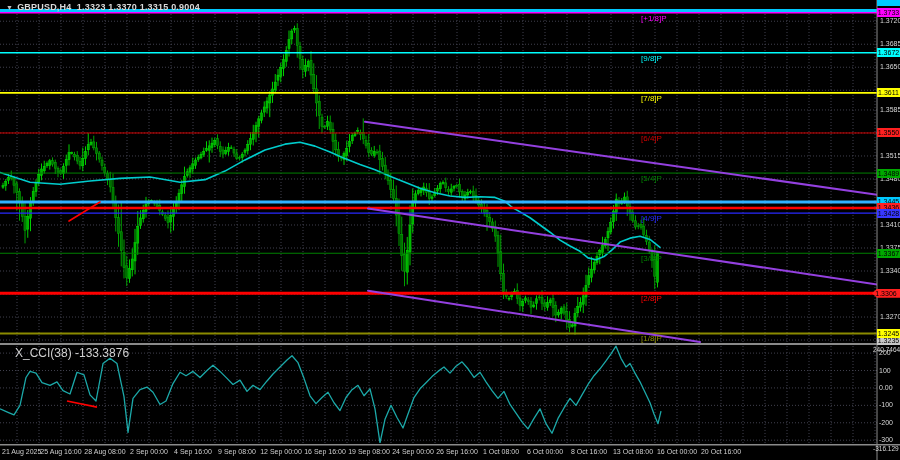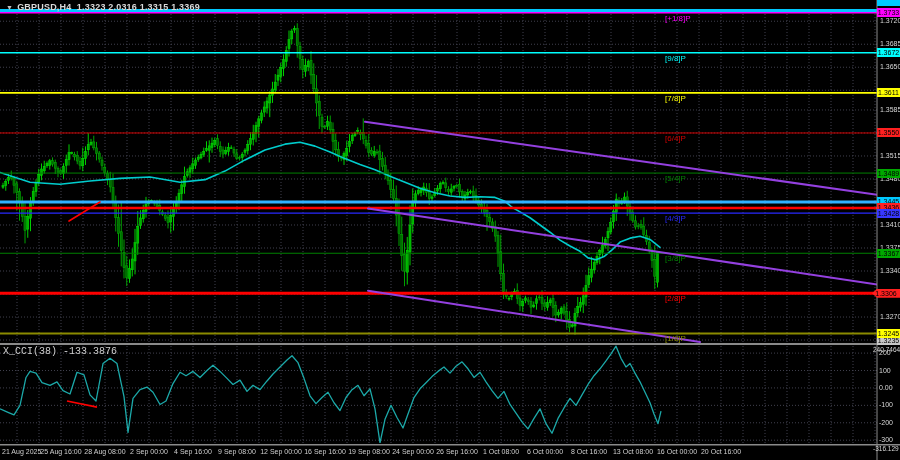--- a/index.html
+++ b/index.html
@@ -5,24 +5,24 @@
   html,body{margin:0;padding:0;background:#000;}
   #app{position:relative;width:900px;height:460px;background:#000;overflow:hidden;
        font-family:"Liberation Sans",sans-serif;}
   #chart-svg{position:absolute;left:0;top:0;}
   .lbl{position:absolute;white-space:nowrap;line-height:1;}
   .title-bar{left:6px;top:3px;font-size:9px;font-weight:bold;color:#d9d9d9;letter-spacing:.2px;}
   .title-bar .dd{font-size:7px;color:#c0c0c0;margin-right:4px;}
   .ax-lbl{font-size:7px;color:#d8d8d8;left:880px;}
   .badge{font-size:7px;color:#000;left:877px;width:23px;text-align:center;padding-top:1px;height:8px;}
   .badge.arrow{left:872px;width:28px;clip-path:polygon(0 50%,18% 0,100% 0,100% 100%,18% 100%);}
-  .lvl-lbl{font-size:8px;left:665px;}
+  .lvl-lbl{font-size:8px;left:641px;}
   .t-lbl{font-size:7px;color:#cfcfcf;top:448px;transform:translateX(-50%);}
   .t-lbl.first{transform:none;}
-  .cci-title{left:3px;top:347px;font-size:10px;color:#cfcfcf;font-family:Liberation Mono, monospace;}
+  .cci-title{left:15px;top:347px;font-size:12px;color:#cfcfcf;}
   .cci-ax{font-size:7px;color:#d8d8d8;left:879px;}
   .cci-corner{font-size:6.5px;color:#d8d8d8;left:873px;}
   .gray-badge{font-size:7px;color:#000;background:#c8c8c8;left:877px;width:23px;text-align:center;padding-top:1px;height:8px;}
   .cut-badge{position:absolute;left:877px;top:0;width:23px;height:6px;background:#00c8ff;}
 </style>
 </head>
 <body>
 
 <div id="app">
   <svg id="chart-svg" width="900" height="460">
@@ -645,21 +645,21 @@
         <line x1="67" y1="400.9986600234092" x2="97" y2="407.09517640750516" stroke="#ff0000" stroke-width="1.6"></line>
       </g>
     <g id="g-frame">
         <line x1="877" y1="0" x2="877" y2="460" stroke="#8a8a8a" stroke-width="1"></line>
         <rect x="0" y="343" width="900" height="2" fill="#8a8a8a"></rect>
         <rect x="0" y="444" width="900" height="1.5" fill="#8a8a8a"></rect>
       </g>
   </svg>
 
   <div class="lbl title-bar">
-    <span class="dd">▼</span><span>GBPUSD,H4</span>&nbsp;&nbsp;<span>1.3323 2.0316 1.3315 1.3369</span>
+    <span class="dd">▼</span><span>GBPUSD,H4</span>&nbsp;&nbsp;<span>1.3323 1.3370 1.3315 0.9004</span>
   </div>
 
   <div class="cut-badge"></div>
   <div class="lbl cci-title">X_CCI(38) -133.3876</div>
   <div id="labels">
       <div class="lbl ax-lbl" style="top: 17.2305px;">1.3720</div>
       <div class="lbl ax-lbl" style="top: 40.2365px;">1.3685</div>
       <div class="lbl ax-lbl" style="top: 63.2425px;">1.3650</div>
       <div class="lbl ax-lbl" style="top: 105.968px;">1.3585</div>
       <div class="lbl ax-lbl" style="top: 151.98px;">1.3515</div>

